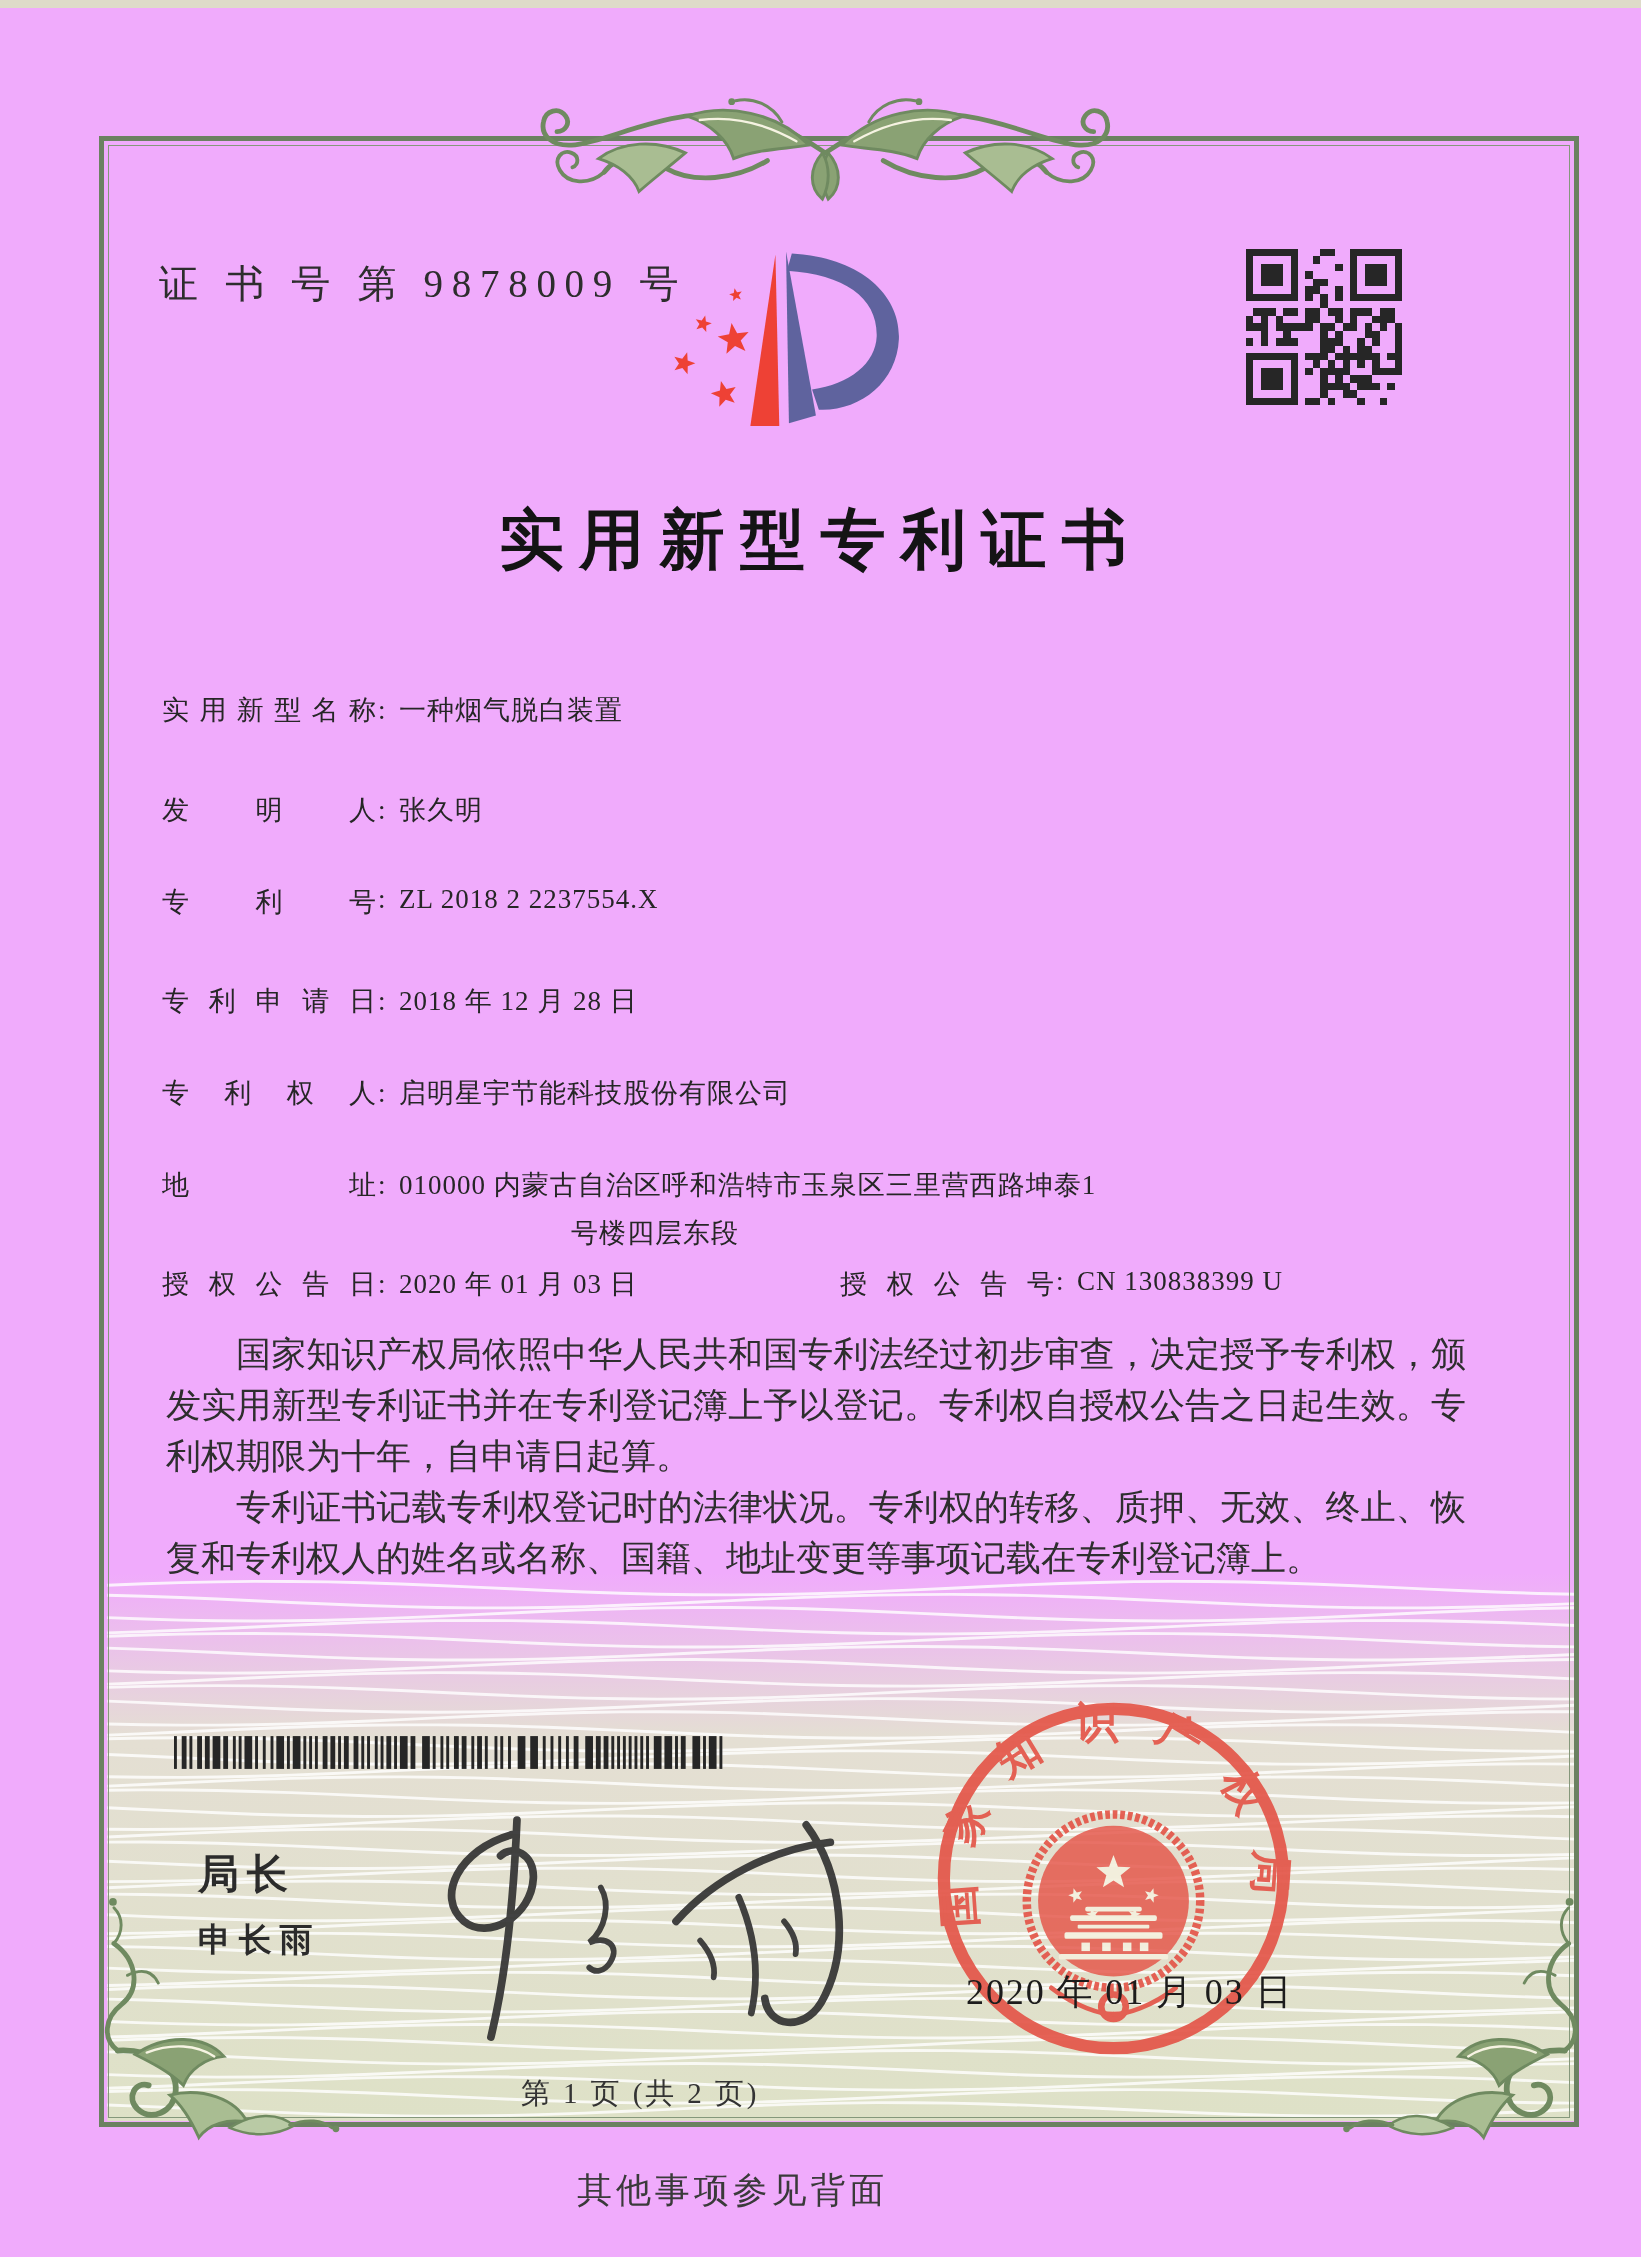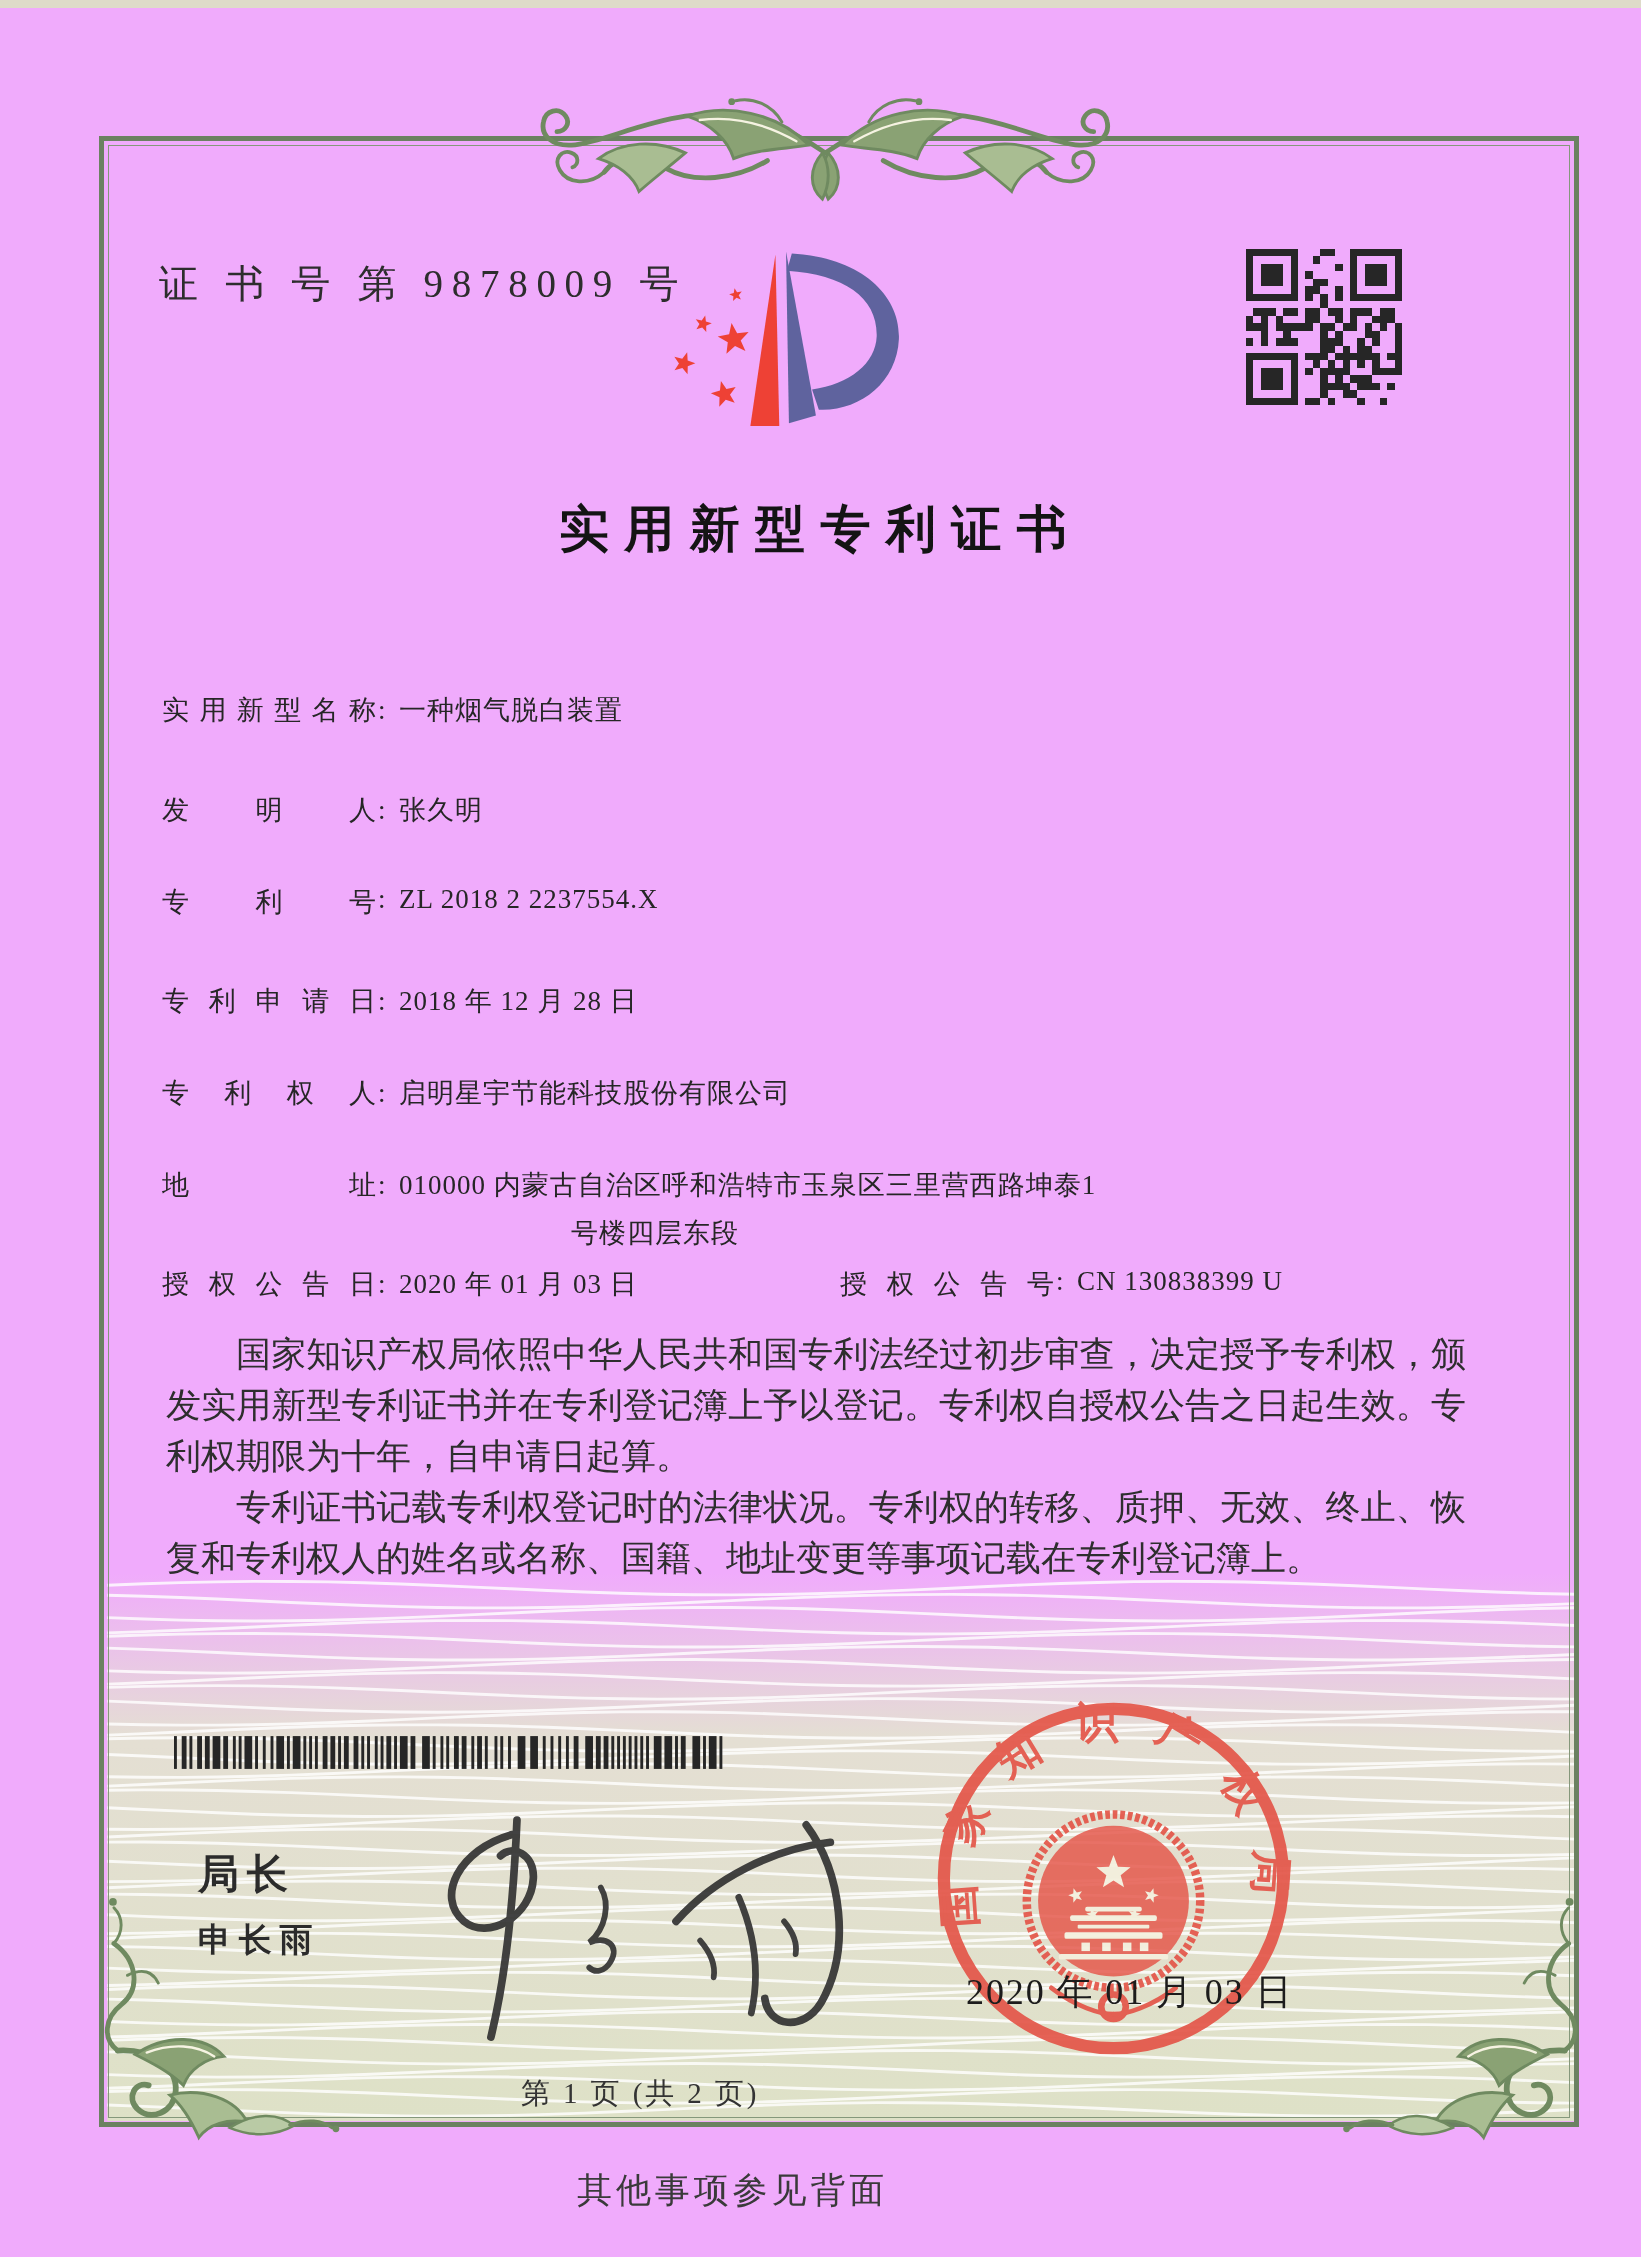--- a/index.html
+++ b/index.html
@@ -21,21 +21,21 @@
   #ornaments{left:0; top:0; z-index:4;}
   
   .cert-no{
     position:absolute; left:159px; top:249px; font-size:39px; letter-spacing:8.7px;
     color:#2d2d2d; z-index:5;
   }
   #logo{left:642px; top:230px; z-index:5;}
   #qr{left:1246px; top:241px; z-index:5;}
   .title{
     position:absolute; left:0; top:488px; width:1641px; text-align:center;
-    font-size:50px; font-weight:bold; letter-spacing:15.4px; color:#141414; z-index:5;
+    font-size:65px; font-weight:bold; letter-spacing:15.4px; color:#141414; z-index:5;
   }
   
   .field-row{position:absolute; left:162px; font-size:27px; color:#262626; z-index:5; white-space:nowrap;}
   .f-label{
     display:inline-block; width:214px; text-align:justify; text-align-last:justify;
     vertical-align:top;
   }
   .f-colon{display:inline-block; margin:0 13.5px 0 1.9px;}
   .f-value{letter-spacing:1px;}
   .addr-line2{position:absolute; left:409px; top:48px; letter-spacing:1px;}

